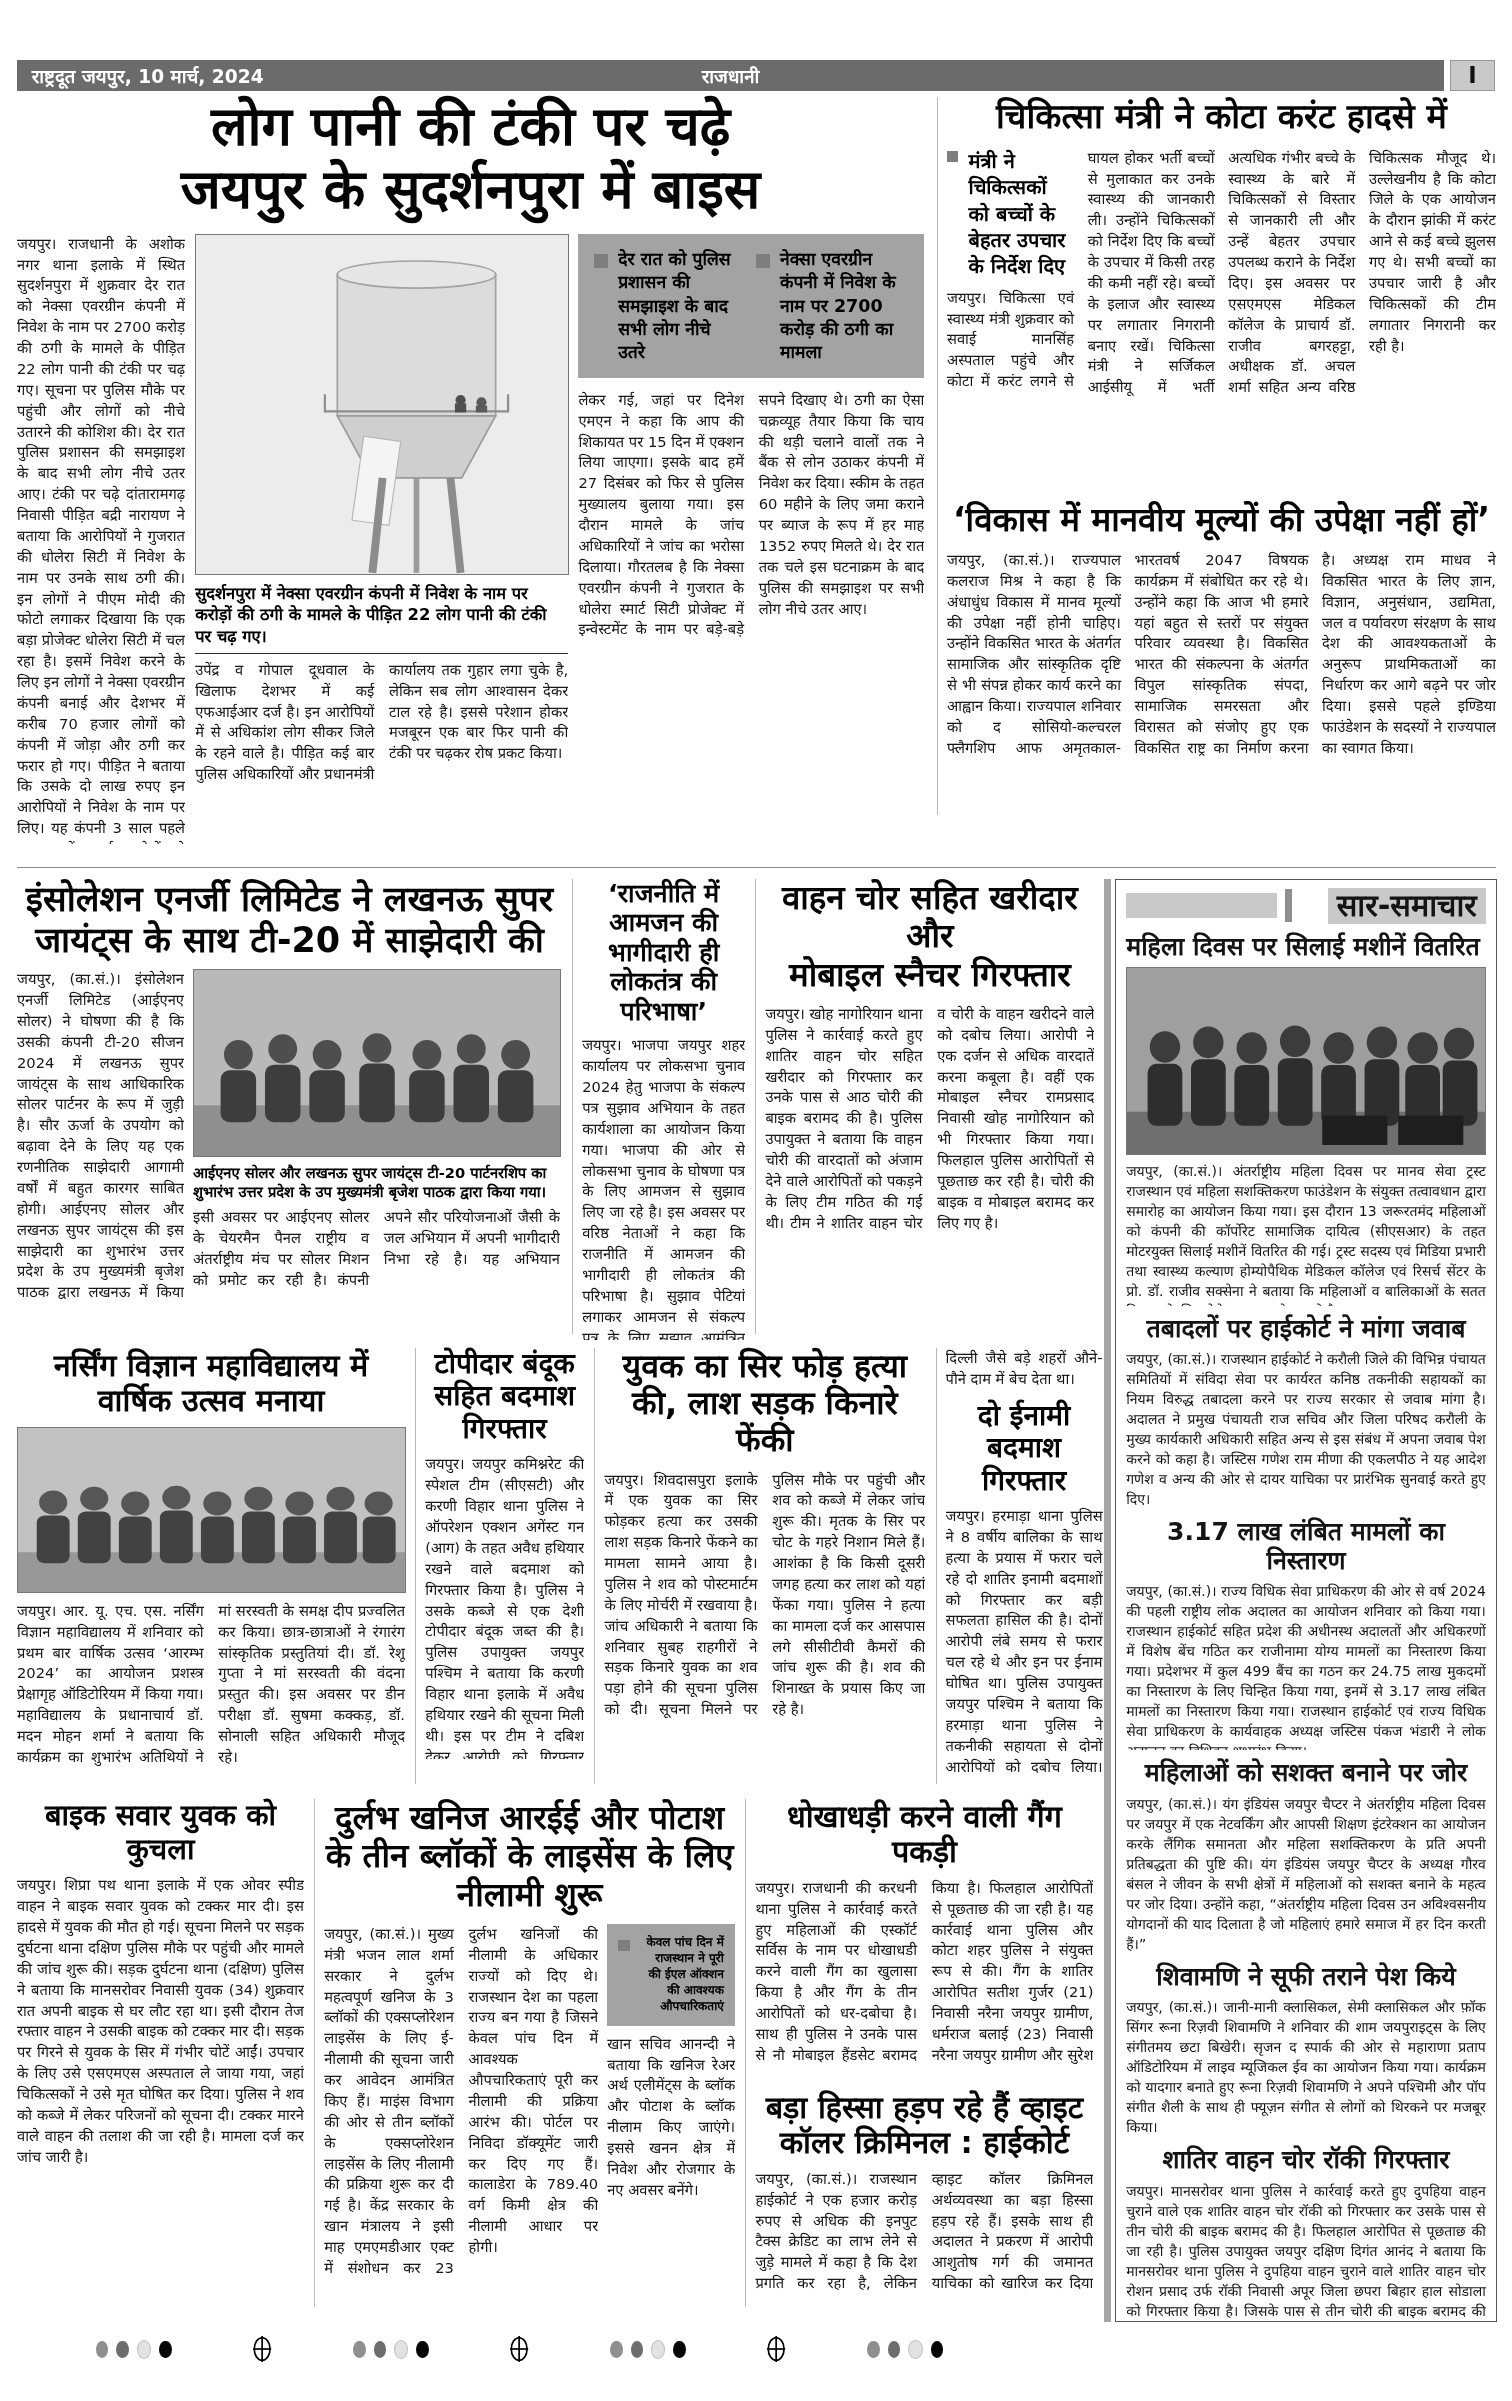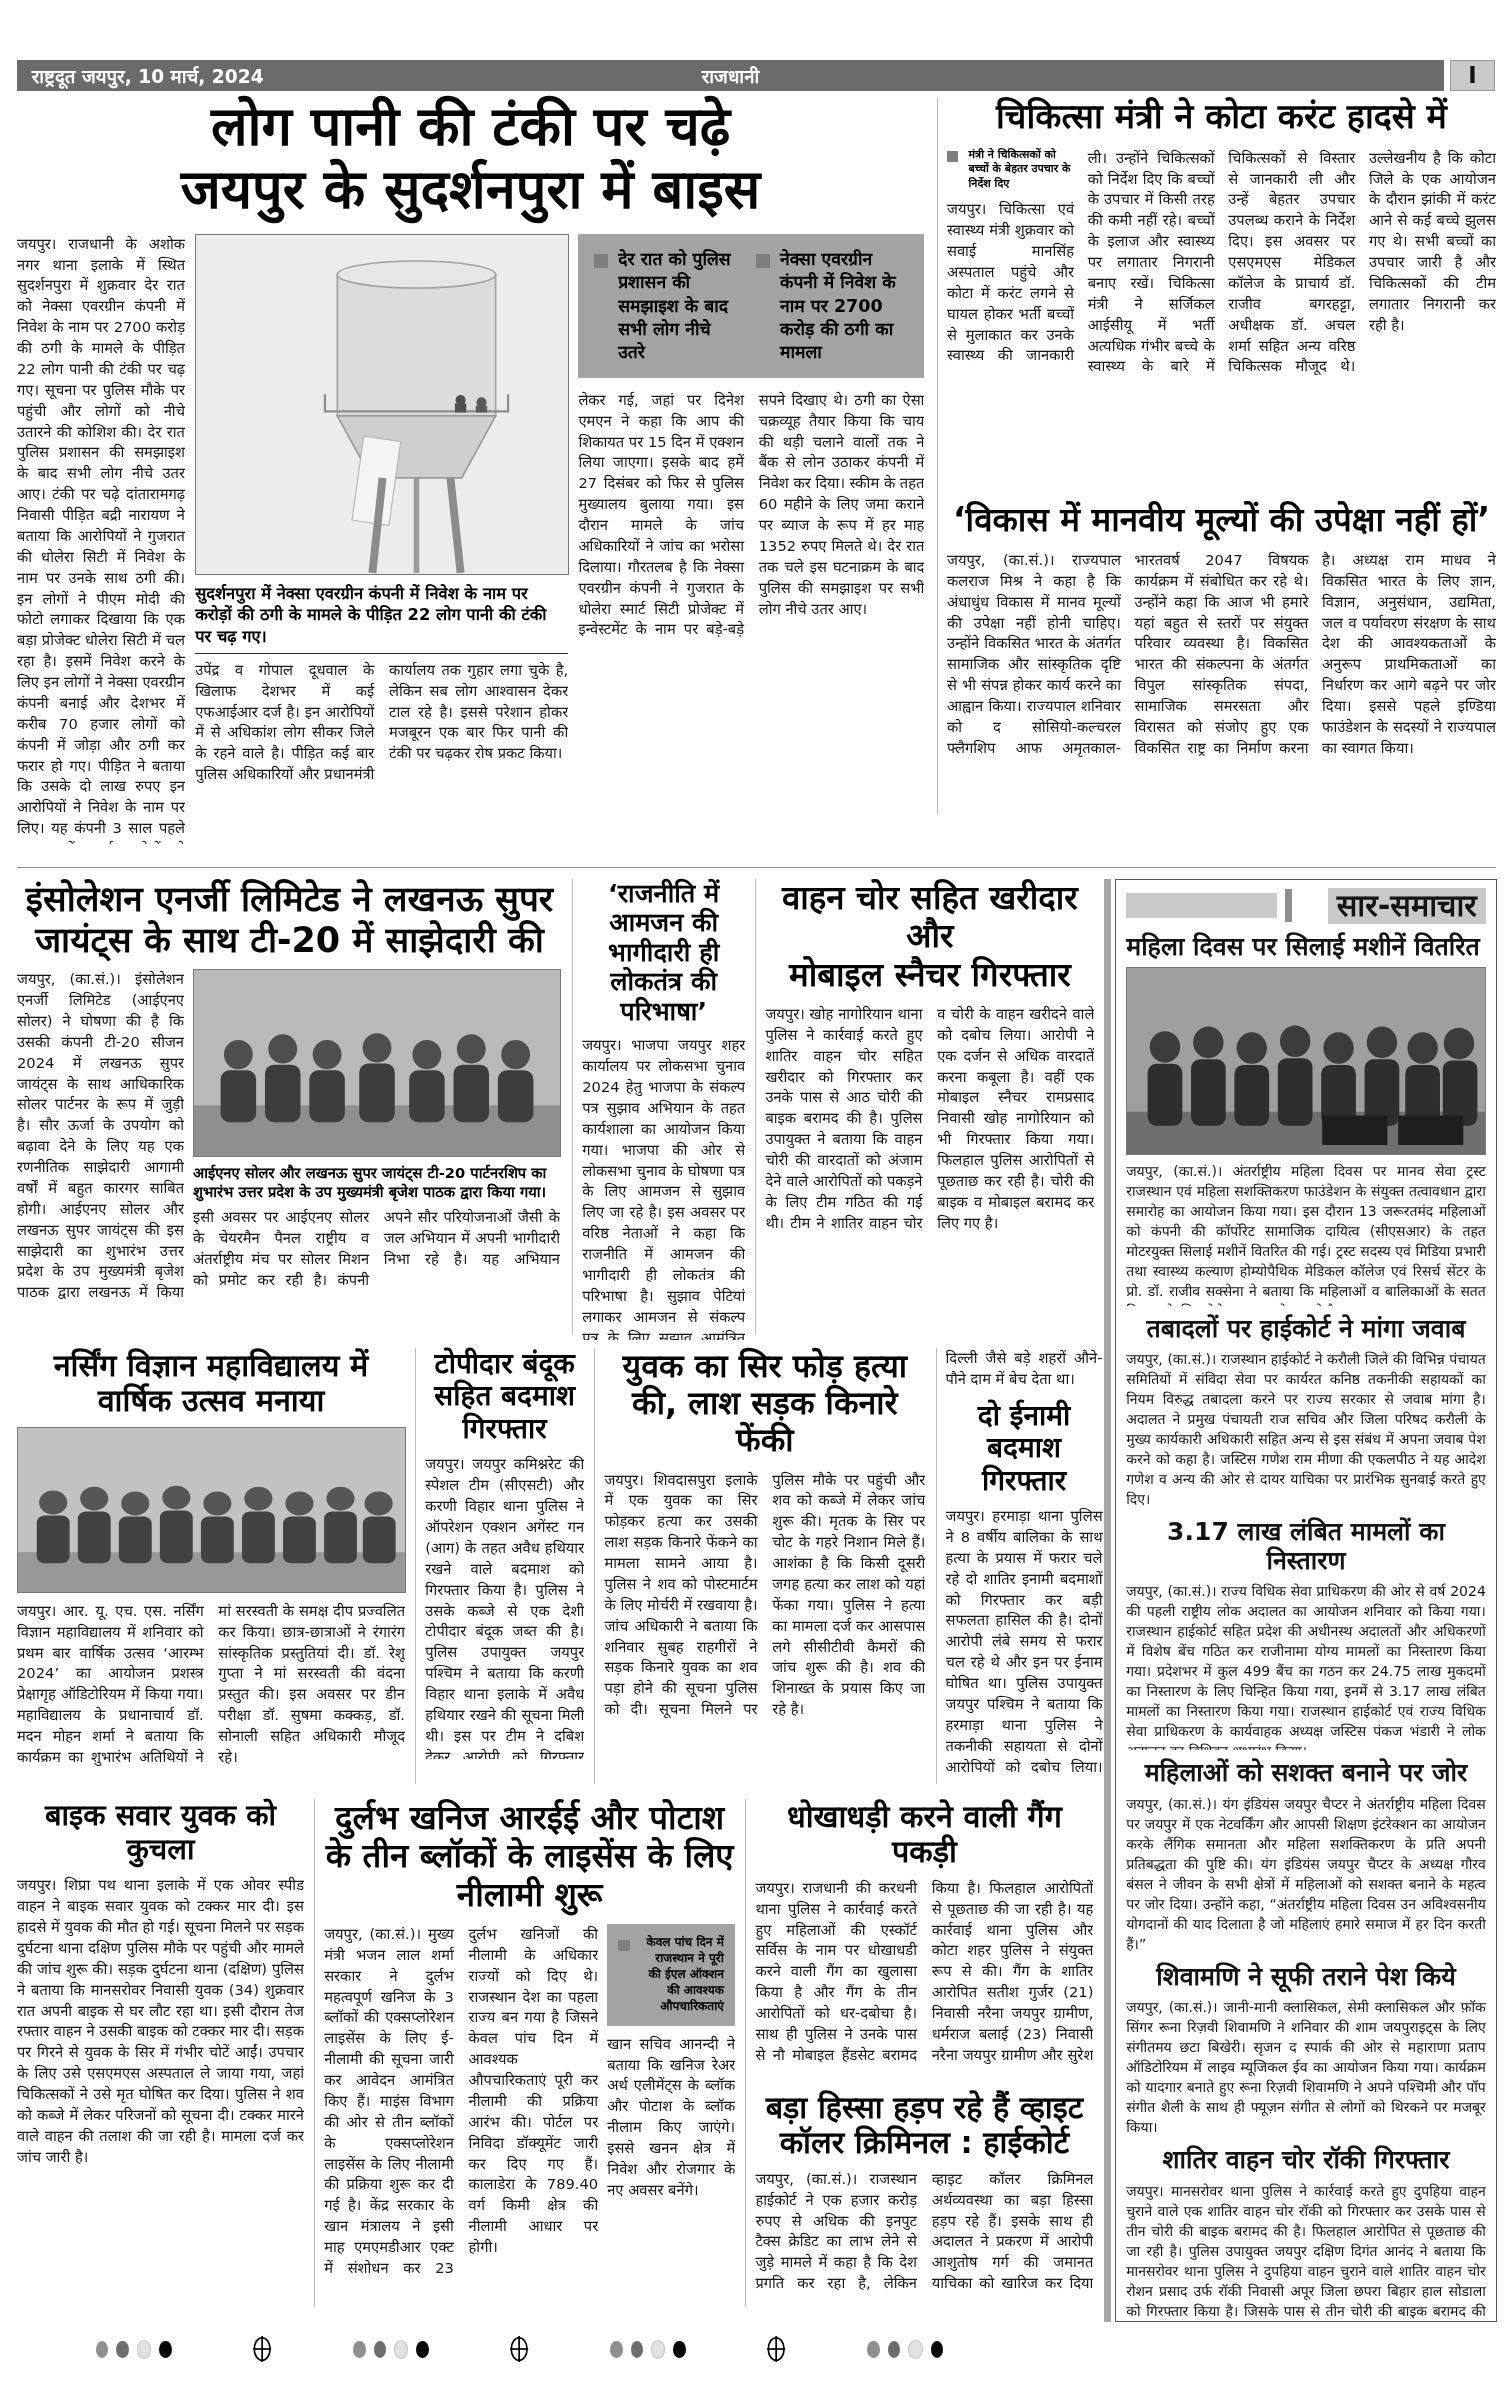--- a/index.html
+++ b/index.html
@@ -95,21 +95,21 @@
           </div>
         </div>
         <div class="bodytext c2" style="height:359px;margin-top:11.3px;">लेकर गई, जहां पर दिनेश एमएन ने कहा कि आप की शिकायत पर 15 दिन में एक्शन लिया जाएगा। इसके बाद हमें 27 दिसंबर को फिर से पुलिस मुख्यालय बुलाया गया। इस दौरान मामले के जांच अधिकारियों ने जांच का भरोसा दिलाया। गौरतलब है कि नेक्सा एवरग्रीन कंपनी ने गुजरात के धोलेरा स्मार्ट सिटी प्रोजेक्ट में इन्वेस्टमेंट के नाम पर बड़े-बड़े सपने दिखाए थे। ठगी का ऐसा चक्रव्यूह तैयार किया कि चाय की थड़ी चलाने वालों तक ने बैंक से लोन उठाकर कंपनी में निवेश कर दिया। स्कीम के तहत 60 महीने के लिए जमा कराने पर ब्याज के रूप में हर माह 1352 रुपए मिलते थे। देर रात तक चले इस घटनाक्रम के बाद पुलिस की समझाइश पर सभी लोग नीचे उतर आए।</div>
       </div>
     </div>
   </div>
 
   <div class="abs vline" style="left:937px;top:97px;width:559px;">
     <div class="hl" style="font-size:34px;">चिकित्सा मंत्री ने कोटा करंट हादसे में</div>
     <div class="bodytext c4" style="height:339px;margin-top:11.3px;">
-      <div class="bullet" style="font-size:11px;margin-bottom:8px;">
+      <div class="bullet" style="font-size:20px;margin-bottom:8px;">
         <span class="bq" style="width:11.3px;height:11.3px;margin-top:3.4px;"></span>
         <span>मंत्री ने चिकित्सकों को बच्चों के बेहतर उपचार के निर्देश दिए</span>
       </div>
       <span>जयपुर। चिकित्सा एवं स्वास्थ्य मंत्री शुक्रवार को सवाई मानसिंह अस्पताल पहुंचे और कोटा में करंट लगने से घायल होकर भर्ती बच्चों से मुलाकात कर उनके स्वास्थ्य की जानकारी ली। उन्होंने चिकित्सकों को निर्देश दिए कि बच्चों के उपचार में किसी तरह की कमी नहीं रहे। बच्चों के इलाज और स्वास्थ्य पर लगातार निगरानी बनाए रखें। चिकित्सा मंत्री ने सर्जिकल आईसीयू में भर्ती अत्यधिक गंभीर बच्चे के स्वास्थ्य के बारे में चिकित्सकों से विस्तार से जानकारी ली और उन्हें बेहतर उपचार उपलब्ध कराने के निर्देश दिए। इस अवसर पर एसएमएस मेडिकल कॉलेज के प्राचार्य डॉ. राजीव बगरहट्टा, अधीक्षक डॉ. अचल शर्मा सहित अन्य वरिष्ठ चिकित्सक मौजूद थे। उल्लेखनीय है कि कोटा जिले के एक आयोजन के दौरान झांकी में करंट आने से कई बच्चे झुलस गए थे। सभी बच्चों का उपचार जारी है और चिकित्सकों की टीम लगातार निगरानी कर रही है।</span>
     </div>
     <div class="hl" style="font-size:33px;margin-top:14.7px;">‘विकास में मानवीय मूल्यों की उपेक्षा नहीं हों’</div>
     <div class="bodytext c3" style="height:265px;margin-top:10.2px;">जयपुर, (का.सं.)। राज्यपाल कलराज मिश्र ने कहा है कि अंधाधुंध विकास में मानव मूल्यों की उपेक्षा नहीं होनी चाहिए। उन्होंने विकसित भारत के अंतर्गत सामाजिक और सांस्कृतिक दृष्टि से भी संपन्न होकर कार्य करने का आह्वान किया। राज्यपाल शनिवार को द सोसियो-कल्चरल फ्लैगशिप आफ अमृतकाल-भारतवर्ष 2047 विषयक कार्यक्रम में संबोधित कर रहे थे। उन्होंने कहा कि आज भी हमारे यहां बहुत से स्तरों पर संयुक्त परिवार व्यवस्था है। विकसित भारत की संकल्पना के अंतर्गत विपुल सांस्कृतिक संपदा, सामाजिक समरसता और विरासत को संजोए हुए एक विकसित राष्ट्र का निर्माण करना है। अध्यक्ष राम माधव ने विकसित भारत के लिए ज्ञान, विज्ञान, अनुसंधान, उद्यमिता, जल व पर्यावरण संरक्षण के साथ देश की आवश्यकताओं के अनुरूप प्राथमिकताओं का निर्धारण कर आगे बढ़ने पर जोर दिया। इससे पहले इण्डिया फाउंडेशन के सदस्यों ने राज्यपाल का स्वागत किया।</div>
   </div>
 
   <div class="abs hr-page"></div>

